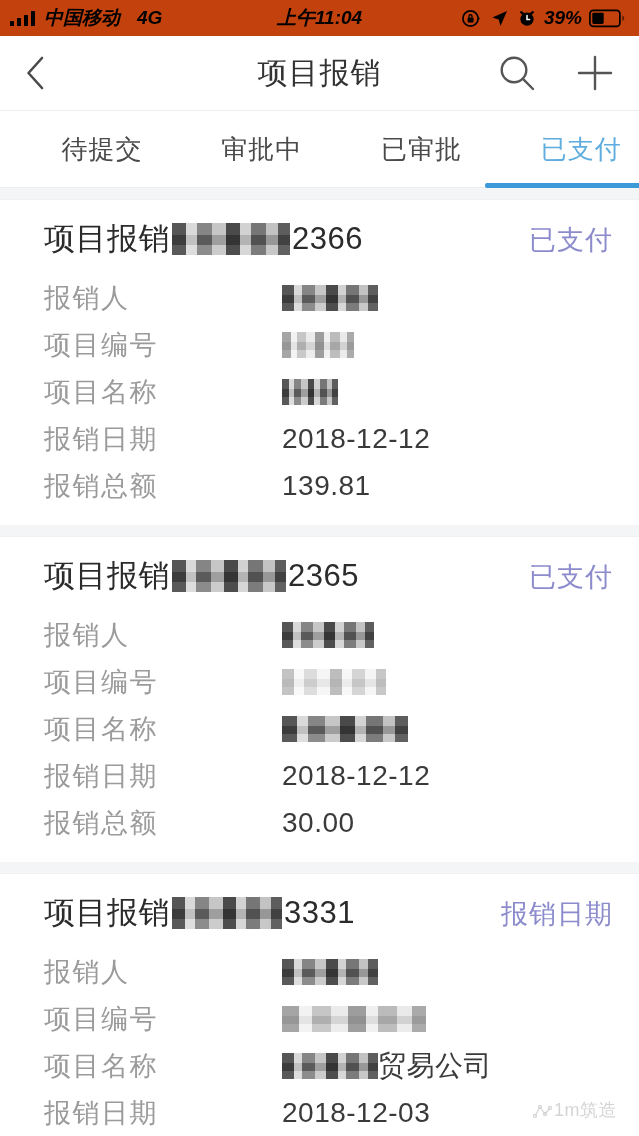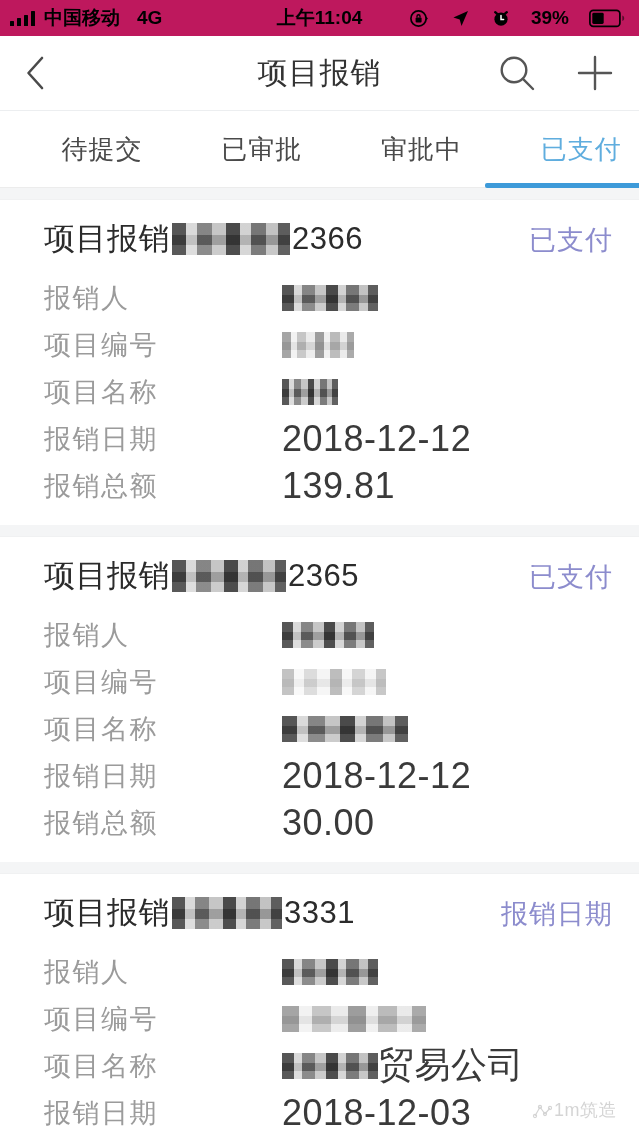--- a/index.html
+++ b/index.html
@@ -6,37 +6,37 @@
   html,body { width:639px; height:1136px; overflow:hidden; }
   body {
     font-family:"Liberation Sans","DejaVu Sans",sans-serif;
     background:#ffffff;
     -webkit-font-smoothing:antialiased;
   }
 
   
   .statusbar{
     height:36px; display:flex; align-items:center;
-    padding:0 14px 0 10px; background:#be185d; color:#000;
-    font-size:20px; font-weight:bold; position:relative;
+    padding:0 14px 0 10px; background:#c2410c; color:#000;
+    font-size:20px; font-weight:bold; position:relative;font-style:italic;
   }
   .sb-left{display:flex;align-items:center;gap:9px;}
   .bars{display:flex;align-items:flex-end;gap:3px;height:15px;}
   .bars i{display:block;width:4px;background:#000;border-radius:0.5px;}
   .bars i:nth-child(1){height:5px;}
   .bars i:nth-child(2){height:8px;}
   .bars i:nth-child(3){height:11px;}
   .bars i:nth-child(4){height:15px;}
   .carrier{font-size:19px;font-weight:bold;letter-spacing:0px;}
   .netw{font-size:19px;font-weight:bold;margin-left:8px;}
   .sb-center{
     position:absolute;left:0;right:0;text-align:center;
     font-size:19px;font-weight:bold;pointer-events:none;
   }
-  .sb-right{margin-left:auto;display:flex;align-items:center;gap:20px;z-index:2;}
+  .sb-right{margin-left:auto;display:flex;align-items:center;gap:7px;z-index:2;}
   .sb-right svg{display:block;}
   .pct{font-size:19px;font-weight:bold;}
 
   
   .navbar{
     height:74px;background:#fff;display:flex;align-items:center;
     padding:0 22px;position:relative;
   }
   .nav-back{width:44px;height:44px;display:flex;align-items:center;}
   .nav-title{
@@ -76,21 +76,21 @@
   }
   .card-status{
     margin-left:auto;font-size:27px;color:#8c8ccd;letter-spacing:1px;
   }
 
   .row{display:flex;align-items:center;height:47px;padding:0 44px;gap:36px;}
   .row-label{
     width:202px;flex:none;font-size:27px;color:#9b9b9b;letter-spacing:1.5px;
   }
   .row-value{
-    font-size:36px;color:#3a3a3a;letter-spacing:0.5px;
+    font-size:28px;color:#3a3a3a;letter-spacing:0.5px;
     display:flex;align-items:center;
   }
 
   
   .redact{
     display:inline-block;vertical-align:middle;height:26px;
     background-color:#8a8a8a;
     background-image:
       linear-gradient(90deg,
         rgba(0,0,0,.55) 0 12%, rgba(255,255,255,.55) 12% 21%,
@@ -179,22 +179,22 @@
       <div class="nav-icon">
         <svg width="42" height="42" viewBox="0 0 42 42">
           <path d="M21 5v32M5 21h32" stroke="#555" stroke-width="2.4" stroke-linecap="round"></path>
         </svg>
       </div>
     </div>
   </div>
 
   <div class="tabs">
     <div class="tab">待提交</div>
+    <div class="tab">审批中</div>
     <div class="tab">已审批</div>
-    <div class="tab">审批中</div>
     <div class="tab active">已支付</div>
   </div>
 
   <div class="list">
 
     <div class="gap"></div>
 
     <div class="card">
       <div class="card-head">
         <div class="card-title">

